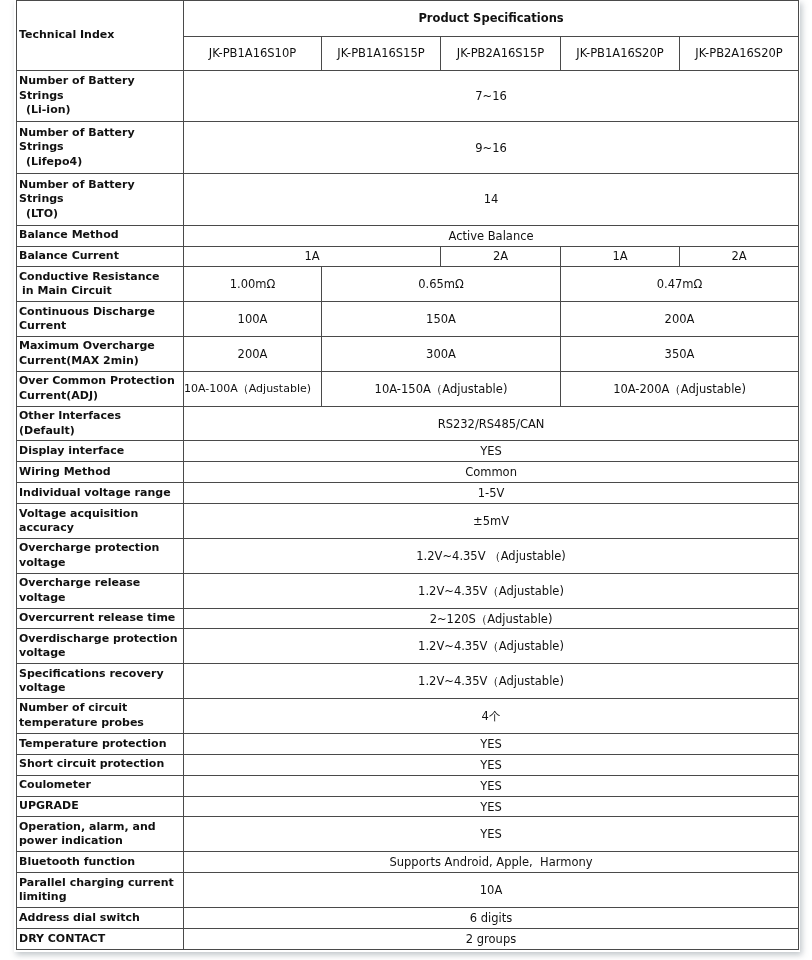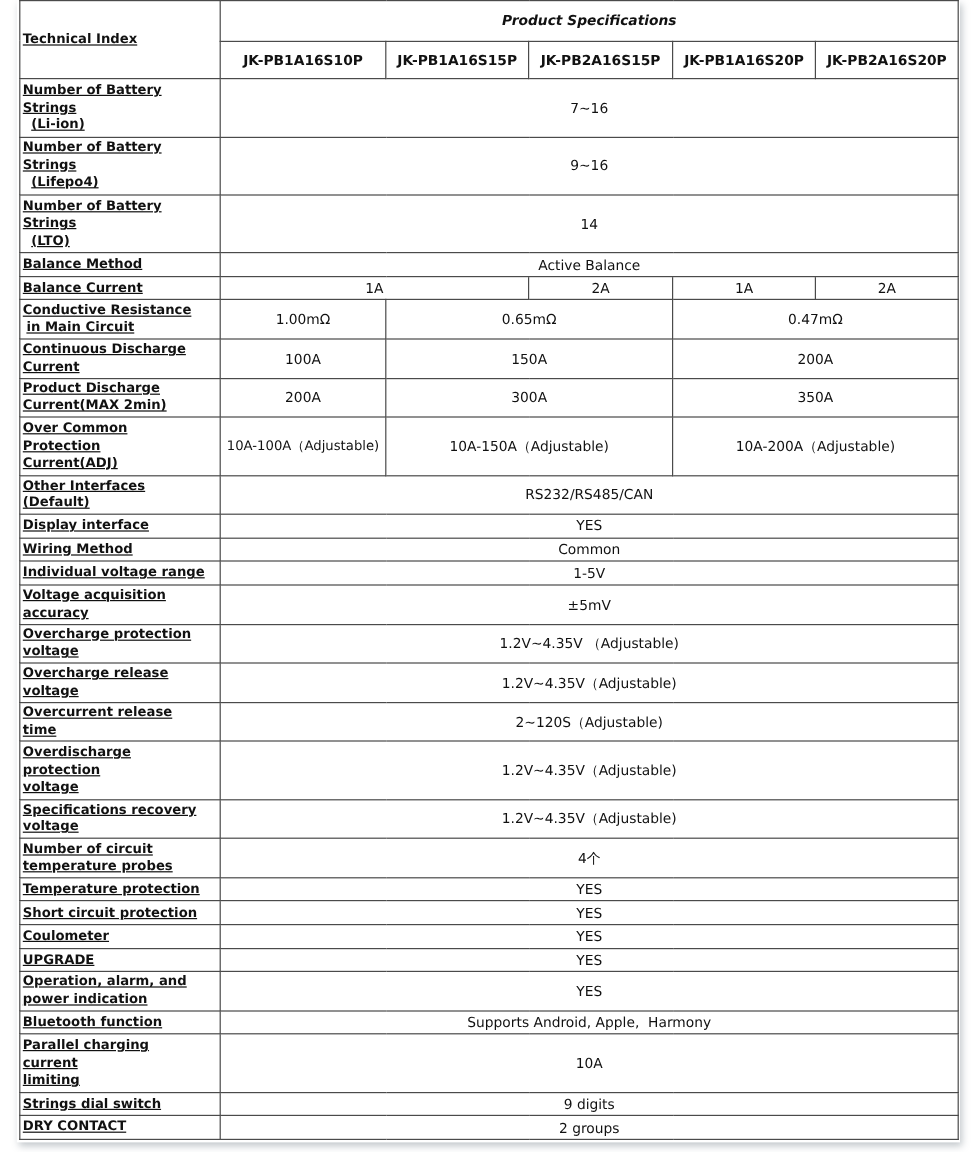--- a/index.html
+++ b/index.html
@@ -5,24 +5,24 @@
   html, body { margin:0; padding:0; background:#ffffff; }
   body { width:812px; height:960px; position:relative; overflow:hidden;
          font-family:"DejaVu Sans", "Liberation Sans", sans-serif; color:#111; }
   .page-shadow { position:absolute; left:14px; top:0; width:786px; height:952px;
          box-shadow: 2px 3px 6px rgba(120,130,140,0.45); background:#fff; }
   table.spec { position:absolute; left:16px; top:0; width:782px; height:950px;
          border-collapse:collapse; table-layout:fixed; background:#fff; }
   table.spec td { border:1.5px solid #4a4a4a; padding:0; text-align:center;
          vertical-align:middle; font-size:11.5px; line-height:14px; overflow:hidden; }
   table.spec td.lbl { text-align:left; font-weight:bold; font-size:11px; line-height:14.5px;
-         padding-left:2px; padding-right:11px; white-space:normal;text-decoration:underline; }
+         padding-left:2px; padding-right:1px; white-space:normal; }
   td.lbl.indent2 span.l2 { padding-left:7px; }
-  td.head-title { font-weight:bold; font-size:14px;font-style:italic; }
-  td.model { font-weight:bold; font-size:11px; }
+  td.head-title { font-weight:bold; font-size:14px; }
+  td.model { font-weight:normal; font-size:11px; }
   td.bold { font-weight:normal; }
   td.nowrap { white-space:nowrap; }
   tr { height:18px; }
   tr.h1 { height:31px; }
   tr.h2 { height:29px; }
 </style>
 </head>
 <body>
 
 <div class="page-shadow"></div>
@@ -78,28 +78,28 @@
     <td colspan="2">0.65mΩ</td>
     <td colspan="2">0.47mΩ</td>
   </tr>
   <tr>
     <td class="lbl"><span>Continuous Discharge</span><br><span>Current</span></td>
     <td>100A</td>
     <td colspan="2">150A</td>
     <td colspan="2">200A</td>
   </tr>
   <tr>
-    <td class="lbl"><span>Product Discharge</span><br><span>Current(MAX 2min)</span></td>
+    <td class="lbl"><span>Maximum Overcharge</span><br><span>Current(MAX 2min)</span></td>
     <td>200A</td>
     <td colspan="2">300A</td>
     <td colspan="2">350A</td>
   </tr>
   <tr>
     <td class="lbl"><span>Over Common Protection</span><br><span>Current(ADJ)</span></td>
-    <td class="nowrap" style="text-align:center;font-size:11px">10A-100A（Adjustable)</td>
+    <td class="nowrap" style="text-align:left;font-size:11px">10A-100A（Adjustable)</td>
     <td colspan="2">10A-150A（Adjustable)</td>
     <td colspan="2">10A-200A（Adjustable)</td>
   </tr>
   <tr>
     <td class="lbl"><span>Other Interfaces</span><br><span>(Default)</span></td>
     <td colspan="5">RS232/RS485/CAN</td>
   </tr>
   <tr>
     <td class="lbl">Display interface</td>
     <td colspan="5">YES</td>
@@ -162,21 +162,21 @@
   </tr>
   <tr>
     <td class="lbl">Bluetooth function</td>
     <td colspan="5" style="white-space:pre">Supports Android, Apple,  Harmony</td>
   </tr>
   <tr>
     <td class="lbl"><span>Parallel charging current</span><br><span>limiting</span></td>
     <td colspan="5">10A</td>
   </tr>
   <tr>
-    <td class="lbl">Strings dial switch</td>
-    <td colspan="5">9 digits</td>
+    <td class="lbl">Address dial switch</td>
+    <td colspan="5">6 digits</td>
   </tr>
   <tr>
     <td class="lbl">DRY CONTACT</td>
     <td colspan="5">2 groups</td>
   </tr>
 </tbody>
   </table>
 
 </body></html>

